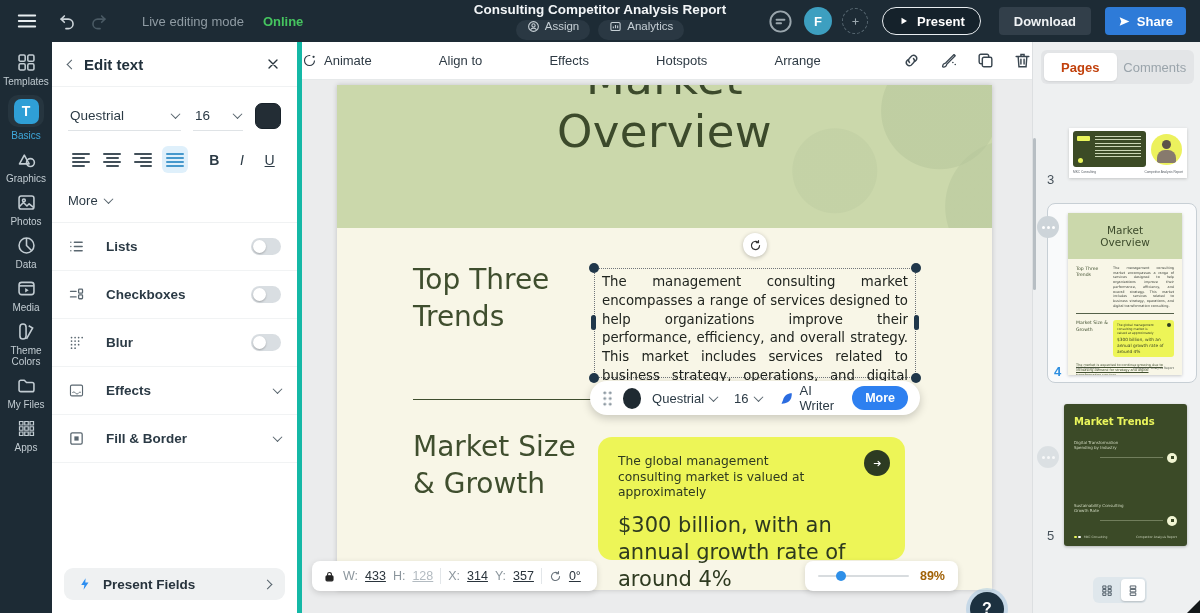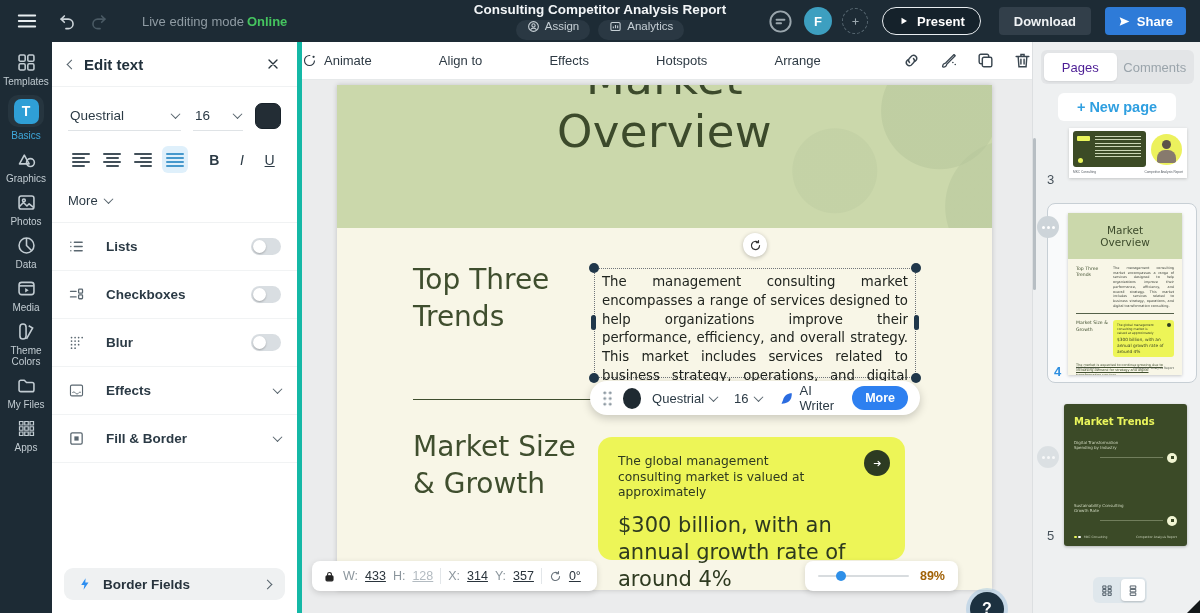--- a/index.html
+++ b/index.html
@@ -6,21 +6,21 @@
 html,body{width:1200px;height:613px;overflow:hidden}
 body{font-family:"Liberation Sans",sans-serif;background:#ebeced;position:relative;color:#2b3a45}
 svg{display:block}
 button{background:none;border:none;font-family:inherit;cursor:pointer;padding:0;color:inherit}
 
 
 #topbar{position:absolute;left:0;top:0;width:1200px;height:42px;background:#1d2b35;display:flex;align-items:center;z-index:40;color:#cfd7dc}
 .tb-left{display:flex;align-items:center;gap:12px;padding-left:16px;z-index:2}
 .icnbtn{display:grid;place-items:center}
 .live{margin-left:22px;font-size:13px;color:#8f9ba3}
-.live b{color:#45c45f;font-weight:700;margin-left:3px}
+.live b{color:#45c45f;font-weight:700;margin-left:19px}
 .tb-center{position:absolute;left:0;right:0;top:0;height:42px;display:flex;flex-direction:column;align-items:center;justify-content:center;gap:3px;pointer-events:none}
 .tb-title{font-size:13.5px;font-weight:700;color:#f2f5f7}
 .tb-pills{display:flex;gap:8px;pointer-events:auto}
 .tb-pill{display:flex;align-items:flex-start;gap:5px;background:#2a3843;border-radius:11px;height:20px;padding:0 11px;font-size:11.5px;color:#c6cfd5}
 .tb-right{margin-left:auto;display:flex;align-items:center;gap:10px;padding-right:14px;z-index:2}
 .avatar{width:28px;height:28px;border-radius:50%;background:#3d9fc0;color:#fff;font-size:13px;font-weight:700;display:grid;place-items:center}
 .addc{width:26px;height:26px;border-radius:50%;border:1.5px dashed #5a6a74;color:#9aa6ad;display:grid;place-items:center}
 .btn-present{display:flex;align-items:center;gap:7px;height:28px;padding:0 15px;border-radius:16px;border:1.5px solid #e8edf0;background:#15222b;color:#fff;font-size:13px;font-weight:700;margin-left:4px}
 .btn-download{height:28px;padding:0 15px;border-radius:4px;background:#323f4a;color:#f0f3f5;font-size:13px;font-weight:700;display:flex;align-items:center;margin-left:8px}
 .btn-share{height:28px;padding:0 13px;border-radius:4px;background:#2e7bd8;color:#fff;font-size:13px;font-weight:700;display:flex;align-items:center;gap:6px;margin-left:4px}
@@ -109,21 +109,21 @@
 .zoom-pill{position:absolute;left:503px;top:481px;width:153px;height:30px;background:#fff;border-radius:8px;box-shadow:0 2px 6px rgba(0,0,0,.15);display:flex;align-items:center;gap:11px;padding:0 13px;z-index:5}
 .track{flex:1;height:2px;background:#d8dcdf;border-radius:1px;position:relative}
 .knob{position:absolute;left:20%;top:-4px;width:10px;height:10px;border-radius:50%;background:#2e8fe8}
 .zval{font-size:12.5px;font-weight:700;color:#a16207}
 .help{position:absolute;left:668px;top:512px;width:34px;height:34px;border-radius:50%;background:#1c3140;color:#fff;display:grid;place-items:center;font-size:16px;font-weight:700;box-shadow:0 0 0 4px rgba(130,180,220,.35);z-index:5}
 
 
 #pages{position:absolute;left:1032px;top:42px;right:0;bottom:0;background:#eef0f1;border-left:1px solid #dcdfe1;z-index:25}
 .tabs{position:absolute;left:8px;right:6px;top:8px;height:34px;background:#e3e5e7;border-radius:6px;display:flex;padding:3px;gap:2px}
 .tab{flex:1;display:grid;place-items:center;font-size:13px;color:#9aa4ab;border-radius:5px}
-.tab.active{background:#fff;color:#4c1d95;font-weight:400;box-shadow:0 1px 2px rgba(0,0,0,.08)}
+.tab.active{background:#fff;color:#c2410c;font-weight:700;box-shadow:0 1px 2px rgba(0,0,0,.08)}
 .newpage{position:absolute;left:25px;top:51px;width:118px;height:28px;background:#fff;border-radius:6px;display:grid;place-items:center;color:#2f9fe0;font-size:14.5px;font-weight:700}
 .pscroll{position:absolute;left:0;top:96px;width:3px;height:152px;background:#b7bec3;border-radius:2px}
 .num{position:absolute;font-size:13px;color:#47525b}
 .t3{position:absolute;left:36px;top:86px;width:118px;height:50px;background:#fff;box-shadow:0 1px 3px rgba(0,0,0,.18);padding:3px 4px}
 .t3-row{display:flex;gap:4px;height:36px}
 .t3-green{flex:1;background:#3c4b26;border-radius:3px;position:relative;overflow:hidden}
 .t3-lines{position:absolute;left:22px;right:5px;top:5px;bottom:8px;background-image:repeating-linear-gradient(to bottom,rgba(228,238,206,.85) 0 1px,transparent 1px 3.4px)}
 .t3-tag{position:absolute;left:4px;top:5px;width:13px;height:5px;background:#e9f45c;border-radius:1px}
 .t3-dot{position:absolute;left:5px;bottom:4px;width:5px;height:5px;border-radius:50%;background:#e9f45c}
 .t3-photo{width:33px;display:grid;place-items:center}
@@ -455,21 +455,21 @@
           <span class="chev cd"></span>
         </span>
     </div>
   </div>
   <button class="df-btn">
     <span>
         <svg width="14" height="14" viewBox="0 0 24 24">
           <path d="M13 2 5.5 13.5H11L9.5 22 18 9.5h-5.5z" fill="#2d8ef0"></path>
         </svg>
       </span>
-    <span class="lbl">Border Fields</span>
+    <span class="lbl">Present Fields</span>
     <span class="chev cr"></span>
   </button>
 </aside>
 
 <div id="canvasbar">
   <button class="cb-item">
     <span>
         <svg width="15" height="15" viewBox="0 0 24 24" fill="none" stroke="currentColor" stroke-width="1.8">
           <circle cx="12" cy="12" r="8" stroke-dasharray="38 12"></circle>
           <circle cx="18.5" cy="6" r="1.8" fill="currentColor" stroke="none"></circle>
@@ -614,21 +614,20 @@
   </div>
 
   <button class="help">?</button>
 </main>
 
 <aside id="pages">
   <div class="tabs">
     <div class="tab active">Pages</div>
     <div class="tab">Comments</div>
   </div>
-  <button class="newpage">+ New page</button>
   <span class="pscroll"></span>
 
   <div class="t3">
     <div class="t3-row">
       <div class="t3-green">
           <span class="t3-tag"></span>
           <span class="t3-lines"></span>
           <span class="t3-dot"></span>
         </div>
       <div class="t3-photo">

